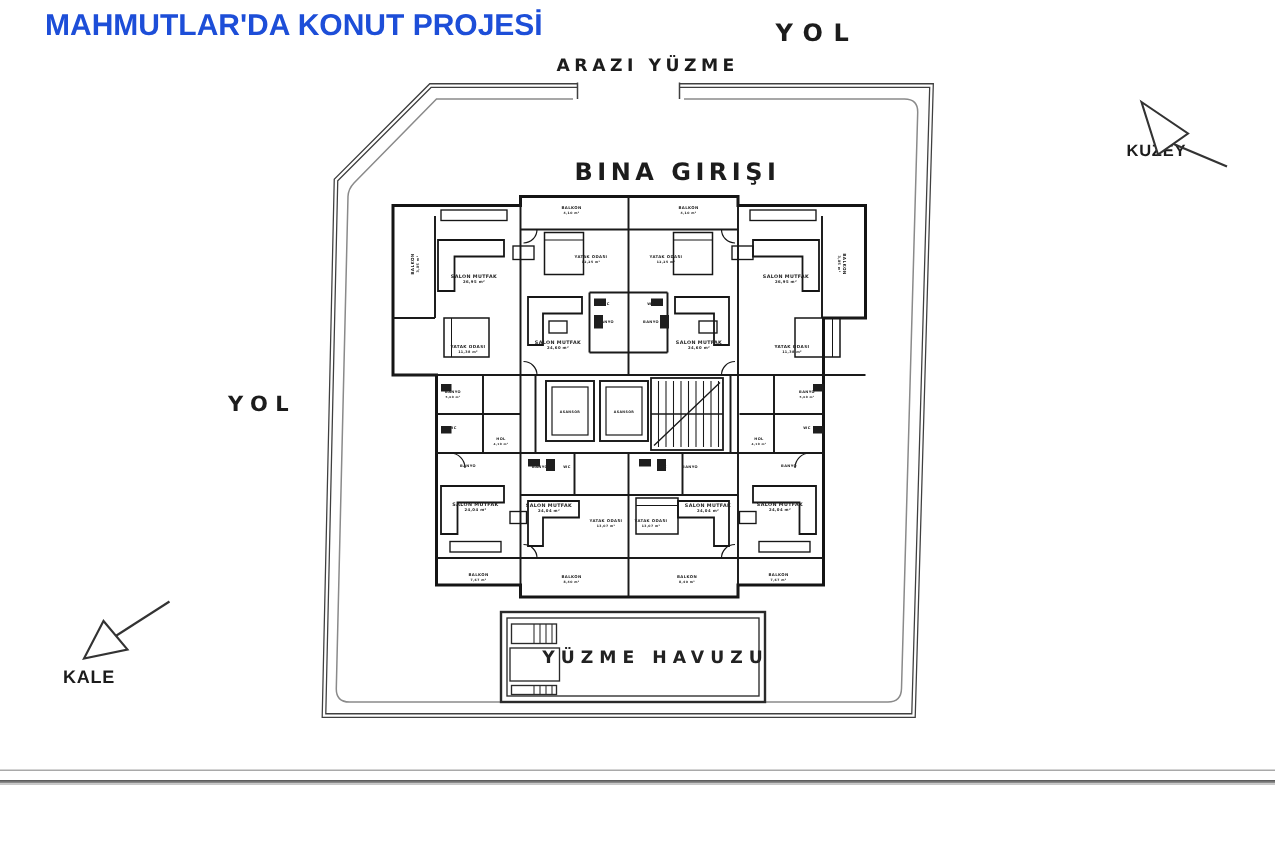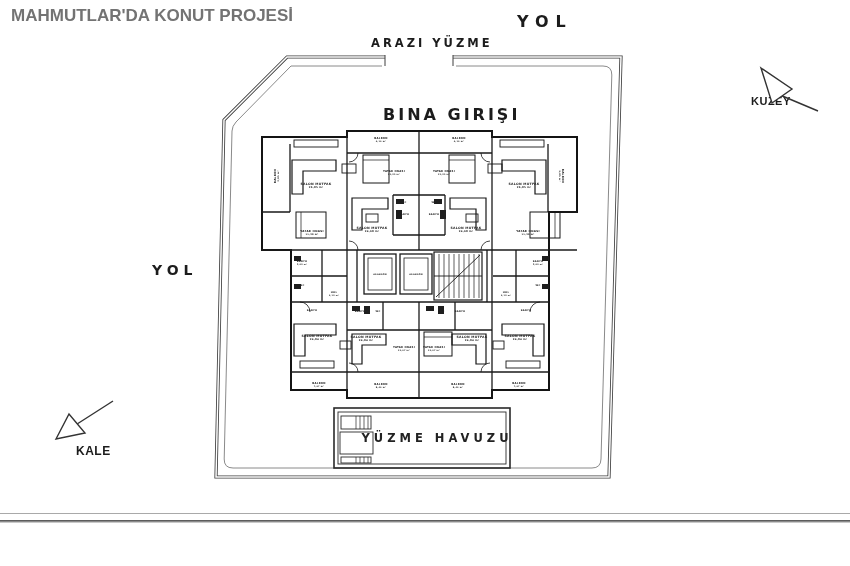--- a/index.html
+++ b/index.html
@@ -1,26 +1,26 @@
 <!DOCTYPE html>
 <html><head>
 <meta charset="utf-8">
 <style>
   html,body{margin:0;padding:0;background:#fff;}
   .page{position:relative;width:850px;height:566px;background:#ffffff;overflow:hidden;
         font-family:"DejaVu Sans",sans-serif;color:#1a1a1a;}
-  .title{position:absolute;left:11px;top:6px;font-family:"Liberation Sans",sans-serif;
-         font-size:17px;font-weight:bold;letter-spacing:0px;color:#737373;}
+  .title{position:absolute;left:30px;top:6px;font-family:"Liberation Sans",sans-serif;
+         font-size:20px;font-weight:bold;letter-spacing:0px;color:#1d4ed8;}
   .cad{position:absolute;font-family:"DejaVu Sans",sans-serif;font-weight:bold;color:#1c1c1c;white-space:nowrap;text-align:right;}
   .yol-top{left:517px;top:12px;font-size:16px;letter-spacing:7px;}
   .arazi{left:371px;top:36px;font-size:11.5px;letter-spacing:3px;}
   .bina{left:383px;top:105px;font-size:16px;letter-spacing:3px;}
   .yol-left{left:152px;top:262px;font-size:14px;letter-spacing:5px;}
   .kuzey{left:751px;top:95px;font-size:11px;letter-spacing:0.5px;font-family:"Liberation Sans",sans-serif;}
-  .kale{left:76px;top:444px;font-size:12px;letter-spacing:0.5px;font-family:"Liberation Sans",sans-serif;}
+  .kale{left:42px;top:444px;font-size:12px;letter-spacing:0.5px;font-family:"Liberation Sans",sans-serif;}
   .pool-label{position:absolute;left:336px;top:409px;width:172px;height:58px;display:flex;
               align-items:center;justify-content:center;padding-left:30px;box-sizing:border-box;
               font-weight:bold;font-size:11.5px;letter-spacing:4px;color:#222;white-space:nowrap;}
   .watermark{position:absolute;left:286px;top:244px;display:flex;align-items:flex-start;
              color:#8fb4d2;opacity:0.8;mix-blend-mode:multiply;z-index:6;pointer-events:none;
              font-family:"DejaVu Sans",sans-serif;font-weight:bold;font-size:38px;letter-spacing:1px;}
   .watermark .house{margin-right:-34px;margin-top:-2px;}
   .watermark .wm-text{line-height:56px;}
   .rule1{position:absolute;left:0;top:513px;width:850px;height:0;border-top:1px solid #a9a9a9;}
   .rule2{position:absolute;left:0;top:520px;width:850px;height:3px;background:#8a8a8a;border-top:1px solid #5c5c5c;border-bottom:1px solid #c9c9c9;box-sizing:border-box;}

